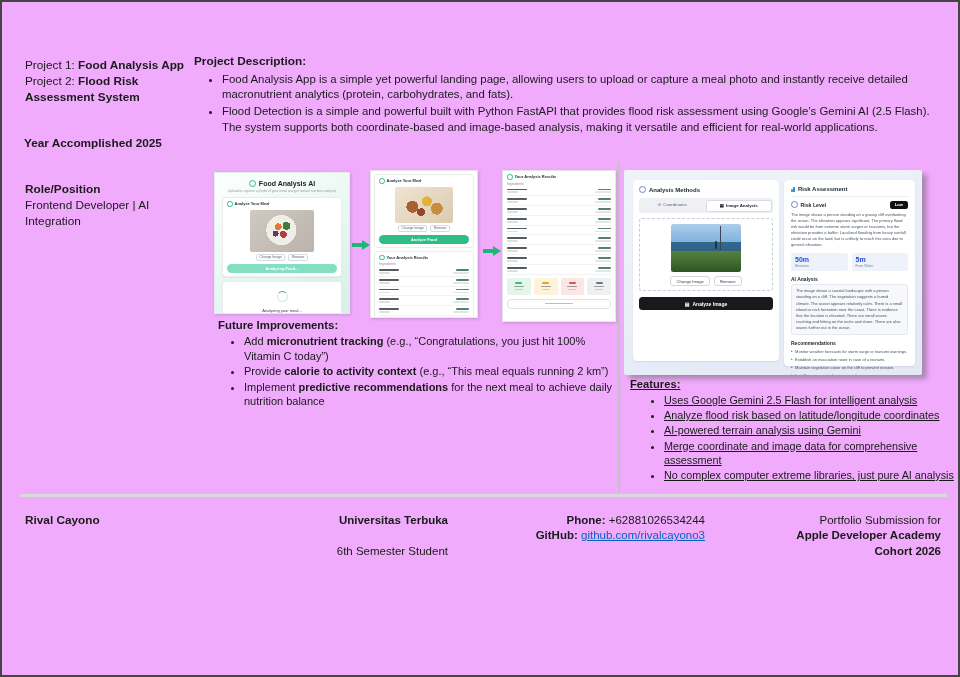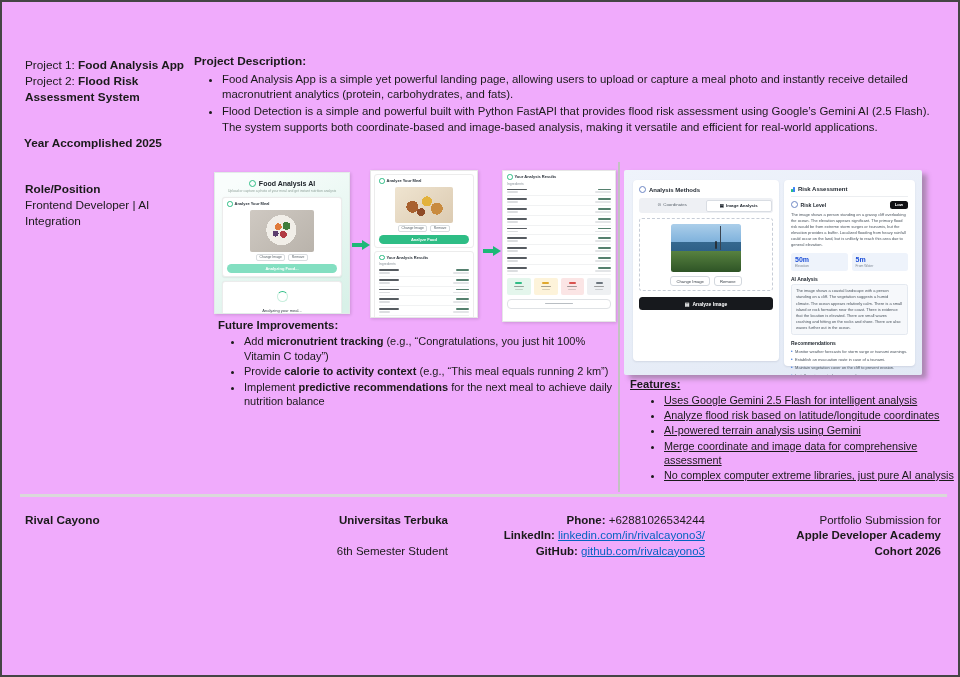--- a/index.html
+++ b/index.html
@@ -517,21 +517,20 @@
 
   <div class="hdiv"></div>
   <div class="fc fc1">Rival Cayono</div>
   <div class="fc fc2">
     <b>Universitas Terbuka</b><br>
     <br>
     <span>6th Semester Student</span>
   </div>
   <div class="fc fc3">
     <div><b>Phone:</b> <span>+62881026534244</span></div>
-    <div><b>LinkedIn:</b> <a class="lnk" href="#">linkedin.com/in/rivalcayono3/</a></div>
     <div><b>GitHub:</b> <a class="lnk" href="#">github.com/rivalcayono3</a></div>
   </div>
   <div class="fc fc4">
     <span>Portfolio Submission for</span><br>
     <b>Apple Developer Academy</b><br>
     <b>Cohort 2026</b>
   </div>
 
 </div>
 

